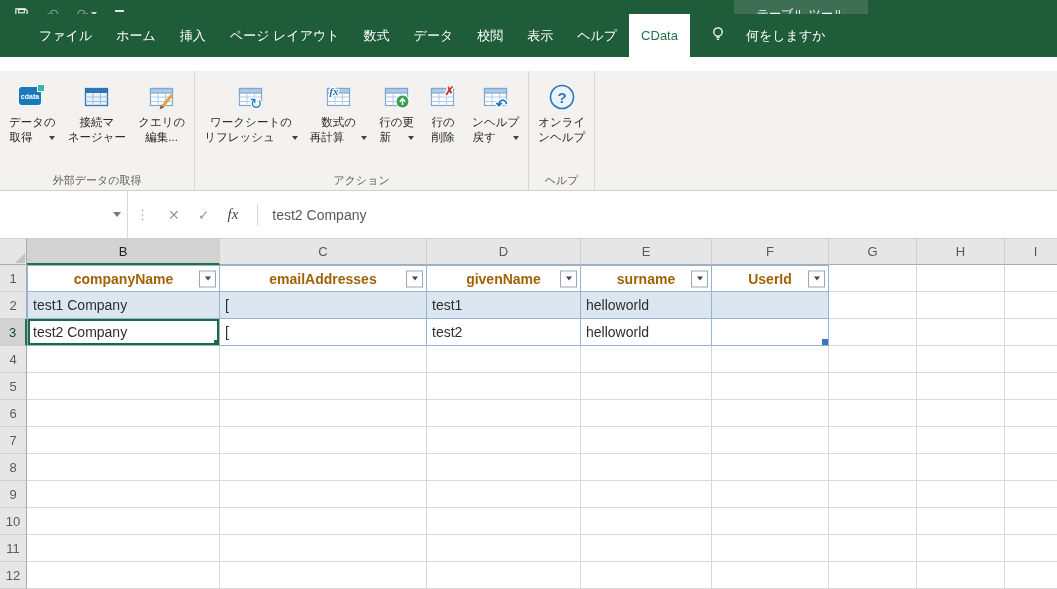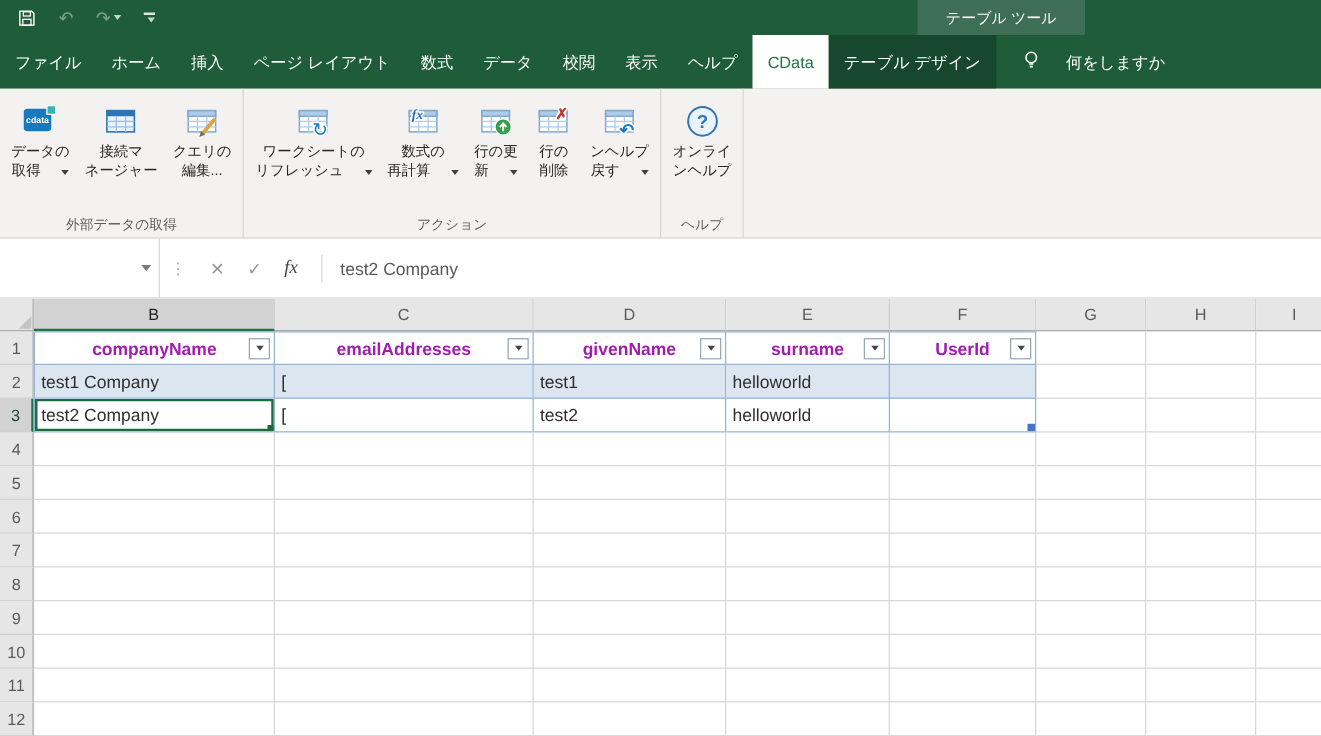--- a/index.html
+++ b/index.html
@@ -21,22 +21,22 @@
   .qat-custom { display:flex; flex-direction:column; align-items:center; gap:2px;}
   .qat-custom .bar{ width:9px; height:1.5px; background:rgba(255,255,255,.85);}
   .ctxhdr {
     position:absolute; left:734px; top:0; width:134px; height:28px;
     background:#3E6E53; display:flex; align-items:center; justify-content:center;
     font-size:12px; color:#fff;
   }
 
   
   .tabrow {
-    position:absolute; top:28px; left:0; right:0; height:43px;
-    background:#1E5C3A; display:flex; align-items:stretch; color:#fff;
+    position:absolute; top:14px; left:0; right:0; height:43px;
+    background:#1E5C3A; display:flex; align-items:stretch; color:#fff;padding-left:27px;
   }
   .tab { display:flex; align-items:center; padding:0 12px; font-size:13px; white-space:nowrap; cursor:default; }
   .tab.active { background:#fff; color:#217346; }
   .tab.contextual { background:#17482D; }
   .tellme { display:flex; align-items:center; gap:20px; padding:0 12px; font-size:13px; margin-left:8px; white-space:nowrap;}
 
   
   .ribbon {
     position:absolute; top:71px; left:0; right:0; height:120px;
     background:#F3F2F1; border-bottom:1px solid #D2D0CE; display:flex;
@@ -76,21 +76,21 @@
   .row { display:flex; height:27px; }
   .rh { width:27px; flex:0 0 27px; background:#E6E6E6; border-right:1px solid #ABABAB; border-bottom:1px solid #D0D0D0;
     display:flex; align-items:center; justify-content:center; font-size:13px; color:#5A5A5A; }
   .rh.sel { background:#D2D2D2; border-right:2px solid #217346; color:#17482D; }
   .cell { border-right:1px solid #D8D8D8; border-bottom:1px solid #D8D8D8; font-size:14px; color:#2e2e2e;
     display:flex; align-items:center; padding:0 5px; overflow:hidden; flex-shrink:0; position:relative; white-space:nowrap;}
   .cB{width:193px}.cC{width:207px}.cD{width:154px}.cE{width:131px}.cF{width:117px}.cG{width:88px}.cH{width:88px}.cI{width:62px}
   .tcell { border-right:1px solid #95B3D7; border-bottom:1px solid #95B3D7; }
   .tl { border-left:1px solid #95B3D7; }
   .tt { border-top:1px solid #95B3D7; }
-  .thead { font-weight:bold; justify-content:center; color:#a21caf; }
+  .thead { font-weight:bold; justify-content:center; color:#a16207; }
   .band { background:#DCE6F1; }
   .active-cell { box-shadow: inset 0 0 0 2px #1B6B3E; background:#fff; }
   .active-cell:after { content:""; position:absolute; right:0; bottom:0; width:5px; height:5px; background:#1B6B3E; }
   .tbl-handle:after { content:""; position:absolute; right:0; bottom:0; width:6px; height:6px; background:#4472C4; }
   .fbtn { position:absolute; right:3px; top:50%; transform:translateY(-50%);
     width:17px; height:17px; background:#fff; border:1px solid #9AA7B4; display:flex; align-items:center; justify-content:center; }
   .ftri { width:0;height:0;border-left:3.5px solid transparent;border-right:3.5px solid transparent;border-top:4.5px solid #444; }
 </style>
 </head>
 <body>
@@ -133,21 +133,20 @@
     <div class="tab">ファイル</div>
     <div class="tab">ホーム</div>
     <div class="tab">挿入</div>
     <div class="tab">ページ レイアウト</div>
     <div class="tab">数式</div>
     <div class="tab">データ</div>
     <div class="tab">校閲</div>
     <div class="tab">表示</div>
     <div class="tab">ヘルプ</div>
     <div class="tab active">CData</div>
-    <div class="tab contextual">テーブル デザイン</div>
     <div class="tellme">
       <span>
         <svg width="16" height="16" viewBox="0 0 16 16">
           <circle cx="8" cy="6" r="4.2" fill="none" stroke="#fff" stroke-width="1.3"></circle>
           <line x1="6.3" y1="11.2" x2="9.7" y2="11.2" stroke="#fff" stroke-width="1.3"></line>
           <line x1="6.8" y1="13.3" x2="9.2" y2="13.3" stroke="#fff" stroke-width="1.3"></line>
         </svg>
       </span>
       <span>何をしますか</span>
     </div>

